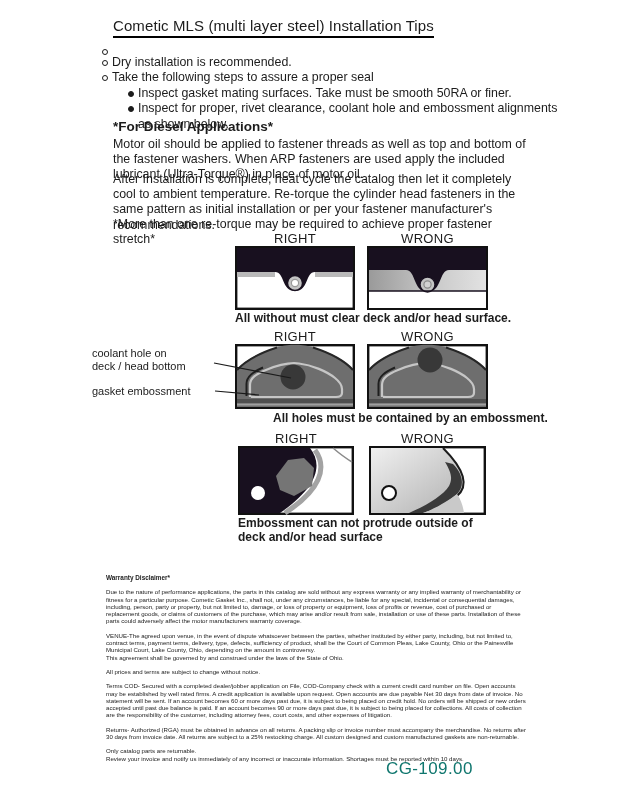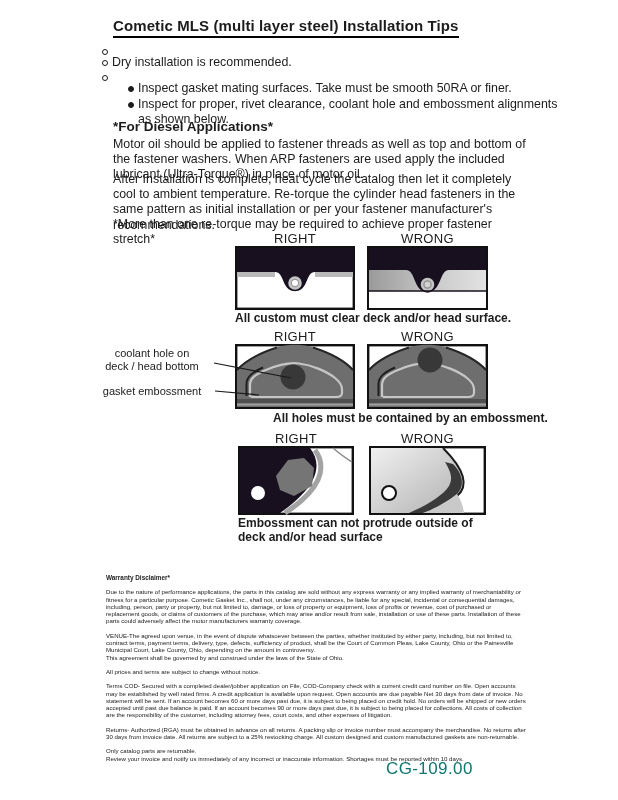--- a/index.html
+++ b/index.html
@@ -3,41 +3,41 @@
 <meta charset="utf-8">
 <style>
   html,body{margin:0;padding:0;background:#e9e9e9;}
   .page{
     position:relative; width:618px; height:800px; background:#ffffff;
     font-family:"Liberation Sans","DejaVu Sans",sans-serif; color:#1c1c1c;
     overflow:hidden; margin:0 auto;
   }
   .abs{position:absolute;}
   .title{
-    left:113px; top:17px; font-size:15px; font-weight:bold;
+    left:113px; top:17px; font-size:15px; font-weight:normal;
     border-bottom:2px solid #000; padding-bottom:2px; letter-spacing:.1px;
   }
   .bullets{left:102px; top:44px; font-size:12.4px; line-height:15.4px; width:470px;}
   .bullet-row{display:flex; align-items:flex-start;}
   .bullet-row.sub{padding-left:26px;}
   .b-icon{
     width:4px; height:4px; border:1px solid #1c1c1c; border-radius:50%;
     display:inline-block; margin:5px 4px 0 0; flex:0 0 auto; background:#fff;
   }
   .b-icon.filled{background:#1c1c1c; border-color:#1c1c1c;}
   .diesel-heading{left:113px; top:119px; font-size:13.5px; font-weight:bold;}
   .para{left:113px; width:414px; font-size:12.4px; line-height:15.2px;}
   .p1{top:137px;} .p2{top:172px;} .p3{top:217px;}
 
   .fig-label{font-size:13px; font-weight:normal; text-align:center; letter-spacing:.3px;}
   .fig{display:block;}
   .fig-caption{font-size:12px; font-weight:bold; line-height:13.5px;}
 
   .side-label{
-    left:92px; width:120px; text-align:center; font-size:11px; line-height:12.5px;
+    left:92px; width:120px; text-align:left; font-size:11px; line-height:12.5px;
     color:#1c1c1c;
   }
   .coolant-label{top:347px;}
   .embossment-label{top:385px;}
 
   .pointer-overlay{left:0; top:0; pointer-events:none;}
 
   .fineprint{left:106px; top:574px; width:420px; font-size:6.1px; line-height:7.3px; color:#222;}
   .fine-h{font-weight:bold; font-size:6.4px; margin:0 0 7px 0;}
   .fine-p{margin:0 0 7px 0;}
@@ -54,20 +54,21 @@
   <div class="abs bullets">
     <div class="bullet-row">
       <span class="b-icon"></span>
     </div>
     <div class="bullet-row">
       <span class="b-icon"></span>
       <span>Dry installation is recommended.</span>
     </div>
     <div class="bullet-row">
       <span class="b-icon"></span>
+      <span>Take the following steps to assure a proper seal</span>
     </div>
     <div class="bullet-row sub">
       <span class="b-icon filled"></span>
       <span>Inspect gasket mating surfaces.  Take must be smooth 50RA or finer.</span>
     </div>
     <div class="bullet-row sub">
       <span class="b-icon filled"></span>
       <span>Inspect for proper, rivet clearance, coolant hole and embossment alignments as shown below.</span>
     </div>
   </div>
@@ -99,21 +100,21 @@
     </defs>
     <rect x="1.2" y="1.2" width="118.6" height="61.6" fill="#ffffff" stroke="#111" stroke-width="2.4"></rect>
     <rect x="2" y="24" width="117" height="21" fill="url(#g1)"></rect>
     <path d="M2,2 H119 V24 H82 C72,24 75,46 60.5,46 C46,46 49,24 39,24 H2 Z" fill="#18101f"></path>
     <rect x="2" y="45" width="117" height="17" fill="#ffffff"></rect>
     <circle cx="60.5" cy="38.5" r="7.5" fill="#c4c4c4" stroke="#18101f" stroke-width="1.4"></circle>
     <circle cx="60.5" cy="38.5" r="3.6" fill="#d2d2d2" stroke="#8a8a8a" stroke-width="1.2"></circle>
     <line x1="2" y1="45" x2="119" y2="45" stroke="#18101f" stroke-width="1.3"></line>
   </svg>
 
-  <div class="abs fig-caption" style="left:235px; top:312px; width:300px;">All custom must clear deck and/or head surface.</div>
+  <div class="abs fig-caption" style="left:235px; top:312px; width:300px;">All without must clear deck and/or head surface.</div>
 
   <div class="abs fig-label" style="left:235px; top:329px; width:120px;">RIGHT</div>
   <div class="abs fig-label" style="left:367px; top:329px; width:121px;">WRONG</div>
 
   <svg class="abs fig" style="left:235px; top:344px;" width="120" height="65" viewBox="0 0 120 65">
     <rect x="1.2" y="1.2" width="117.6" height="62.6" fill="#ffffff" stroke="#111" stroke-width="2.4"></rect>
     <path d="M2,63 V25 C12,14.5 27,8 41,3.5 C50,1 55,0.8 60,0.8 C65,0.8 70,1 79,3.5 C93,8 108,14.5 118,25 V63 Z" fill="#6e6e6e"></path>
     <path d="M2,26 C12,15 28,8 42,3.5" stroke="#262626" stroke-width="2" fill="none"></path>
     <path d="M78,3.5 C92,8 108,15 118,26" stroke="#262626" stroke-width="2" fill="none"></path>
     <rect x="2" y="55" width="116" height="4.5" fill="#4f4f4f"></rect>

